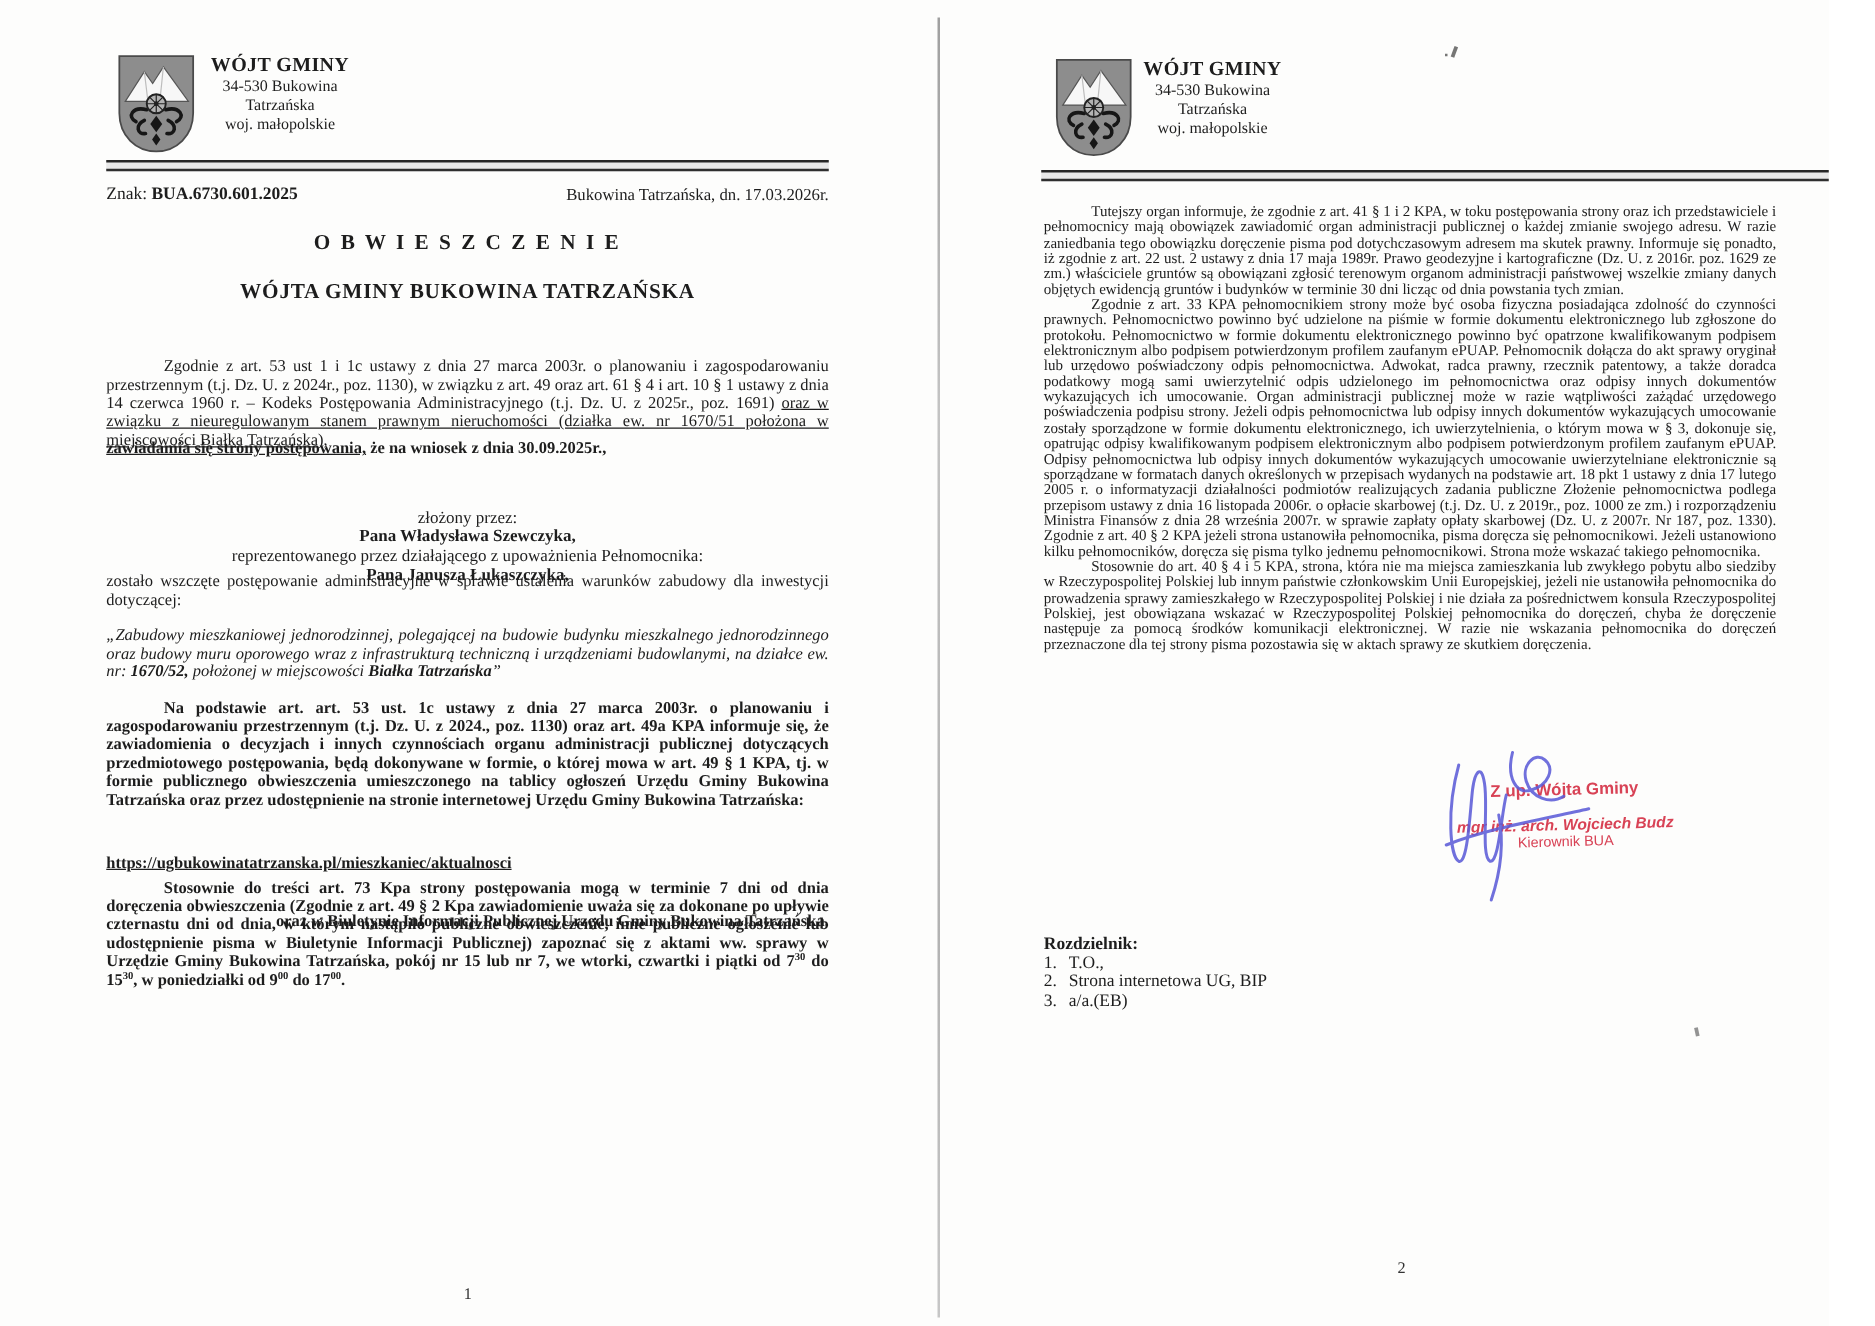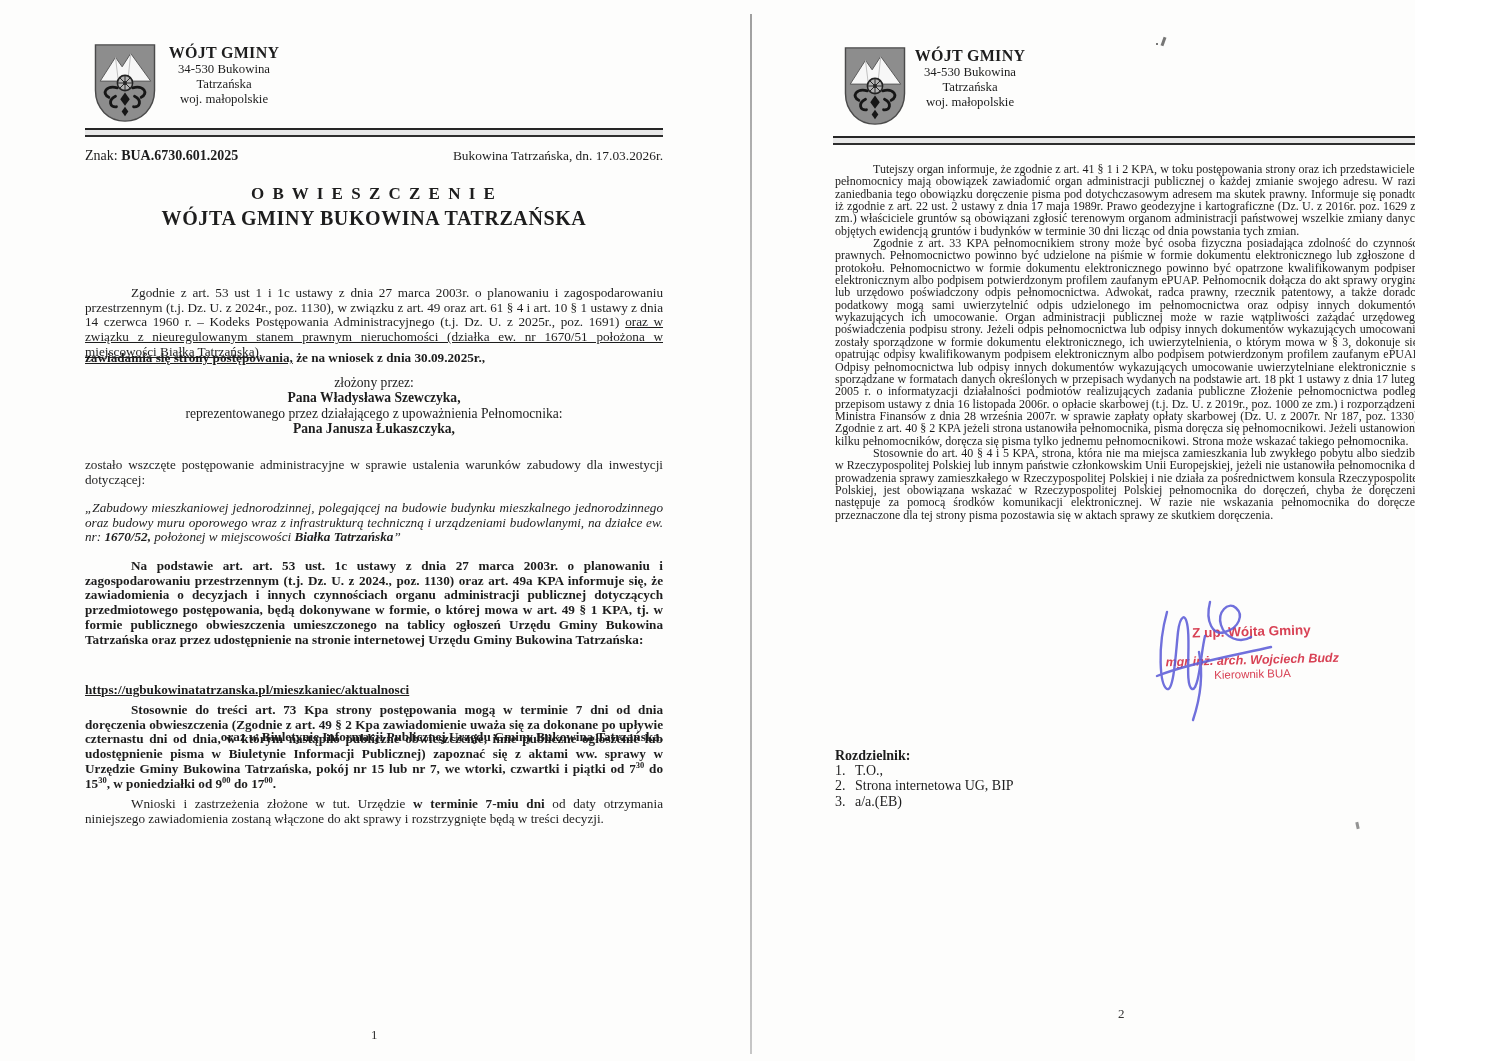--- a/index.html
+++ b/index.html
@@ -1,41 +1,41 @@
 <!DOCTYPE html>
 <html><head>
 <meta charset="utf-8">
 <style>
   html,body { margin:0; padding:0; background:#ffffff; }
   .sheet {
     position:relative; width:1415px; height:1061px; background:#fdfdfc;
-    font-family:"Liberation Serif","DejaVu Serif",serif; color:#1d1d1d; overflow:hidden;
+    font-family:"Liberation Serif","DejaVu Serif",serif; color:#1d1d1d; overflow:hidden;padding-left:48px;
   }
   .seam { position:absolute; left:750px; top:14px; width:2px; height:1040px;
     background:linear-gradient(180deg,#8f8f8f,#b9b9b9 30%,#a5a5a5 70%,#bdbdbd); opacity:.85; }
 
   .abs { position:absolute; }
 
   
   .hdr-text { text-align:center; }
   .hdr-org { font-weight:bold; font-size:16px; letter-spacing:.3px; }
   .hdr-line { font-size:12.8px; line-height:15px; }
   .rule { height:5px; border-top:2px solid #262626; border-bottom:2px solid #2e2e2e;
     background:#e8e8e8; }
 
   
   .p1 { width:578px; font-size:13.2px; line-height:14.7px; text-align:justify; }
   .indent { text-indent:46px; }
   .refrow { display:flex; justify-content:space-between; width:578px; font-size:14px; }
   .t1 { font-weight:bold; font-size:17px; letter-spacing:2px; text-align:center; }
-  .t2 { font-weight:bold; font-size:20px; letter-spacing:.6px; text-align:center; margin-top:3px; }
+  .t2 { font-weight:bold; font-size:17px; letter-spacing:.6px; text-align:center; margin-top:19px; }
   .b { font-weight:bold; }
   .u { text-decoration:underline; }
   .i { font-style:italic; }
-  .center { text-align:center; }
+  .center { text-align:center;margin-top:31px; }
   .cline { line-height:15.4px; font-size:13.6px; }
   sup.hrs { font-size:8.5px; line-height:0; vertical-align:5px; }
   .pagenum { font-size:13px; color:#333; }
 
   
   .p2text { width:586px; font-size:12px; line-height:12.35px; text-align:justify; }
   .p2text p { margin:0; text-indent:38px; }
 
   .stamp { width:190px; text-align:center; color:#d84255;
     font-family:"Liberation Sans","DejaVu Sans",sans-serif; transform:rotate(-1.5deg); }
@@ -122,23 +122,20 @@
     <div class="abs p1 b" style="left:85px;top:559px;">
       <div class="indent" style="text-align:justify;">Na podstawie art. art. 53 ust. 1c ustawy z dnia 27 marca 2003r. o planowaniu i zagospodarowaniu przestrzennym (t.j. Dz. U. z 2024., poz. 1130) oraz art. 49a KPA informuje się, że zawiadomienia o decyzjach i innych czynnościach organu administracji publicznej dotyczących przedmiotowego postępowania, będą dokonywane w formie, o której mowa w art. 49 § 1 KPA, tj. w formie publicznego obwieszczenia umieszczonego na tablicy ogłoszeń Urzędu Gminy Bukowina Tatrzańska oraz przez udostępnienie na stronie internetowej Urzędu Gminy Bukowina Tatrzańska:</div>
       <div class="u" style="text-align:left;margin-top:36px;">https://ugbukowinatatrzanska.pl/mieszkaniec/aktualnosci</div>
       <div style="text-align:right;margin-top:32px;">oraz w Biuletynie Informacji Publicznej Urzędu Gminy Bukowina Tatrzańska.</div>
     </div>
 
     <div class="abs p1 b indent" style="left:85px;top:703px;">
       <span>Stosownie do treści art. 73 Kpa strony postępowania mogą w terminie 7 dni od dnia doręczenia obwieszczenia (Zgodnie z art. 49 § 2 Kpa zawiadomienie uważa się za dokonane po upływie czternastu dni od dnia, w którym nastąpiło publiczne obwieszczenie, inne publiczne ogłoszenie lub udostępnienie pisma w Biuletynie Informacji Publicznej) zapoznać się z aktami ww. sprawy w Urzędzie Gminy Bukowina Tatrzańska, pokój nr 15 lub nr 7, we wtorki, czwartki i piątki od 7</span><sup class="hrs">30</sup><span> do 15</span><sup class="hrs">30</sup><span>, w poniedziałki od 9</span><sup class="hrs">00</sup><span> do 17</span><sup class="hrs">00</sup><span>.</span>
     </div>
 
-    <div class="abs p1 indent" style="left:85px;top:797px;">
-      <span>Wnioski i zastrzeżenia złożone w tut. Urzędzie </span><span class="b">w terminie 7-miu dni</span><span> od daty otrzymania niniejszego zawiadomienia zostaną włączone do akt sprawy i rozstrzygnięte będą w treści decyzji.</span>
-    </div>
 
     <div class="abs pagenum" style="left:371px;top:1027px;">1</div>
   </div>
 
   <div class="seam"></div>
 
   <div class="abs" style="left:752px;top:0;width:748px;height:1061px;">
 
     <div class="abs" style="left:91px;top:46px;width:64px;height:80px;">
       <svg width="64" height="80" viewBox="0 0 66 84">

